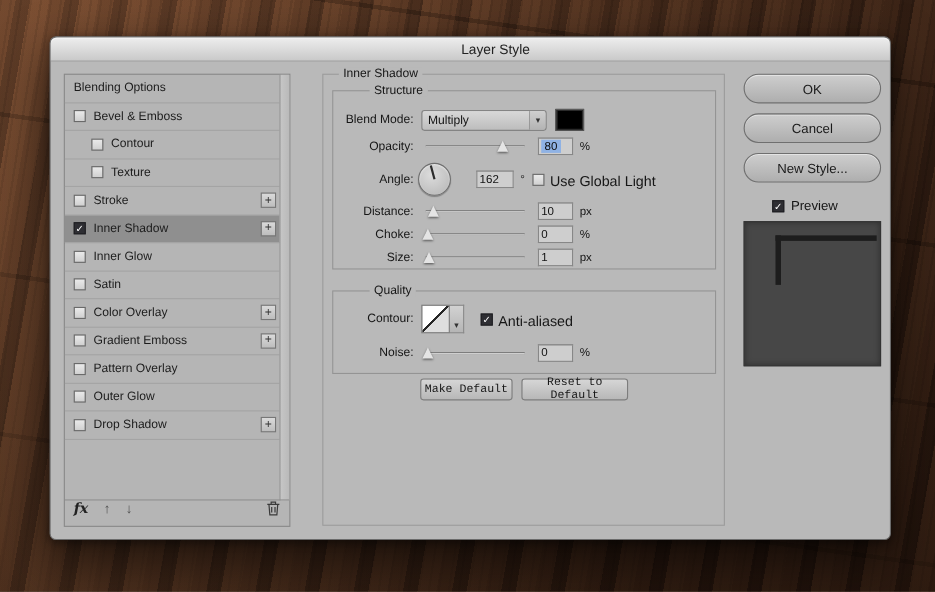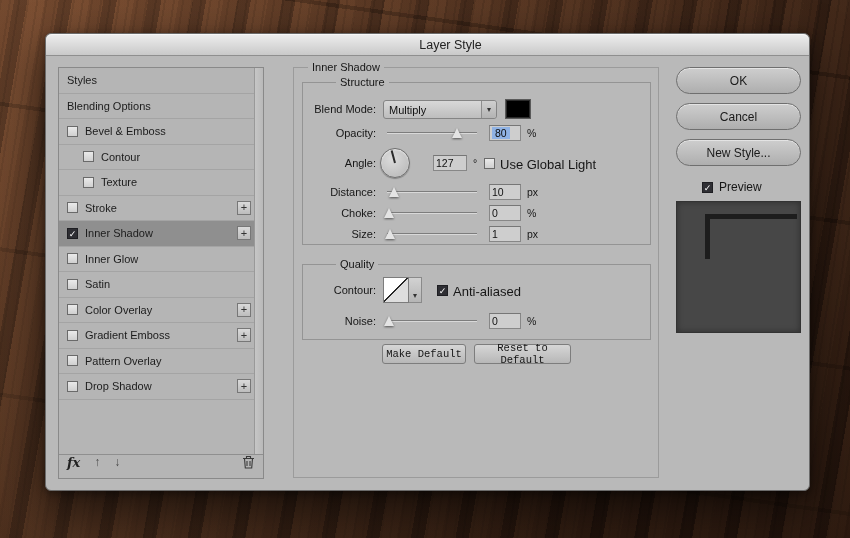--- a/index.html
+++ b/index.html
@@ -121,23 +121,20 @@
 
 
   <div class="dialog">
     <div class="titlebar">
       <span class="title">Layer Style</span>
     </div>
 
     <div class="sidebar">
       <div class="side-list">
           <div class="side-row">
-            <span class="lbl">Styles</span>
-          </div>
-          <div class="side-row">
             <span class="lbl">Blending Options</span>
           </div>
           <div class="side-row">
             <span class="checkbox"></span>
             <span class="lbl">Bevel &amp; Emboss</span>
           </div>
           <div class="side-row indent">
             <span class="checkbox"></span>
             <span class="lbl">Contour</span>
           </div>
@@ -169,20 +166,24 @@
             <span class="plus">+</span>
           </div>
           <div class="side-row">
             <span class="checkbox"></span>
             <span class="lbl">Gradient Emboss</span>
             <span class="plus">+</span>
           </div>
           <div class="side-row">
             <span class="checkbox"></span>
             <span class="lbl">Pattern Overlay</span>
+          </div>
+          <div class="side-row">
+            <span class="checkbox"></span>
+            <span class="lbl">Outer Glow</span>
           </div>
           <div class="side-row">
             <span class="checkbox"></span>
             <span class="lbl">Drop Shadow</span>
             <span class="plus">+</span>
           </div>
         </div>
       <div class="side-scroll"></div>
       <div class="side-footer">
         <span class="fx">fx</span>
@@ -215,21 +216,21 @@
         <div class="valbox" style="left:186px; top:42px">
           <span class="hl">80</span>
         </div>
         <span class="unit" style="left:224px; top:44px">%</span>
 
         <span class="rlabel" style="top:74px">Angle:</span>
         <div class="dial" style="left:77px; top:65px">
           <div class="needle" style="transform: rotate(-105deg);"></div>
         </div>
         <div class="valbox" style="left:130px; top:72px; width:34px">
-          <span>127</span>
+          <span>162</span>
         </div>
         <span class="unit" style="left:170px; top:74px">°</span>
         <span class="checkbox" style="position:absolute; left:181px; top:75px"></span>
         <span class="cblabel" style="left:197px; top:74px">Use Global Light</span>
 
         <span class="rlabel" style="top:103px">Distance:</span>
         <div class="slider" style="left:84px; top:102px; width:90px">
           <div class="track"></div>
           <div class="thumb" style="left: 8%;"></div>
         </div>

